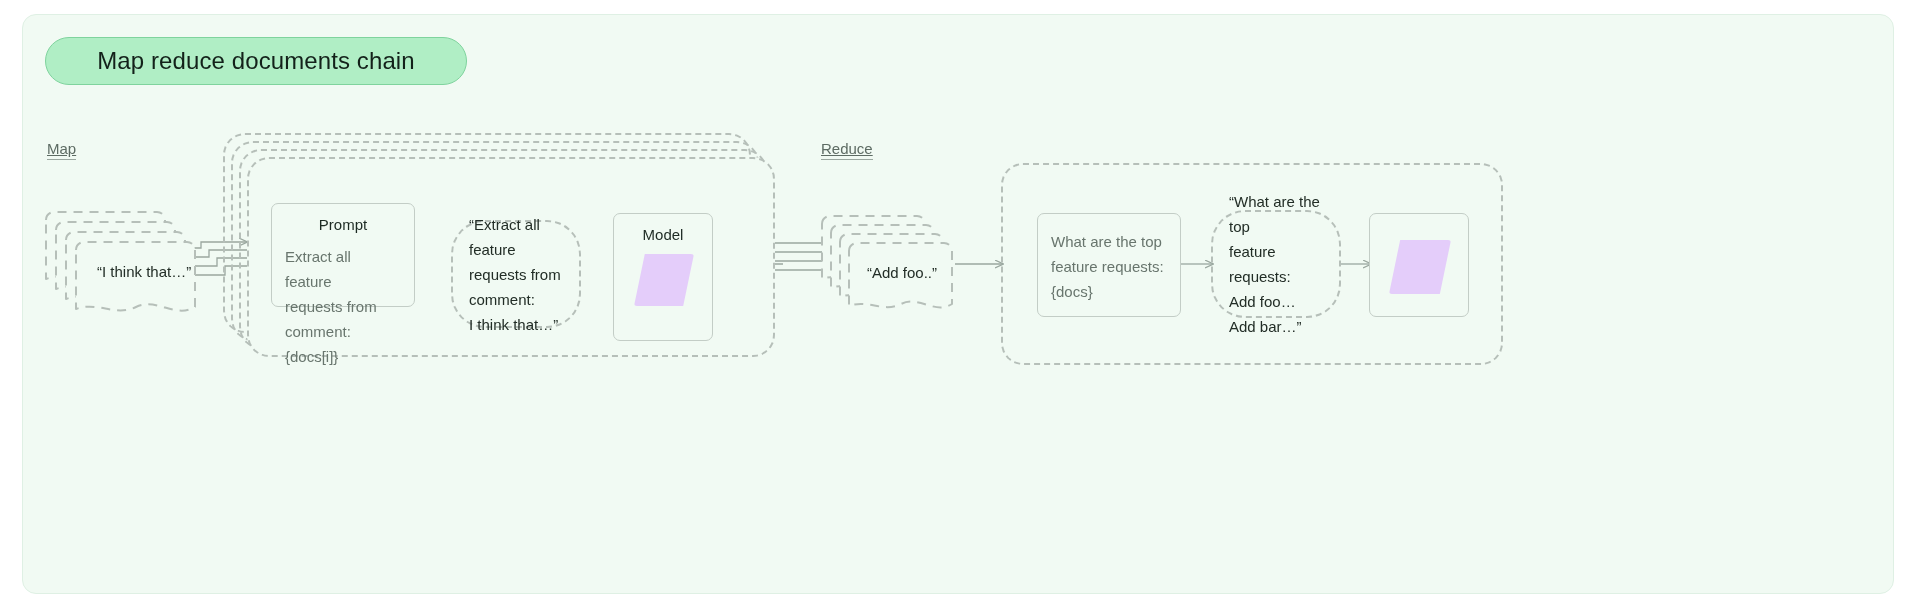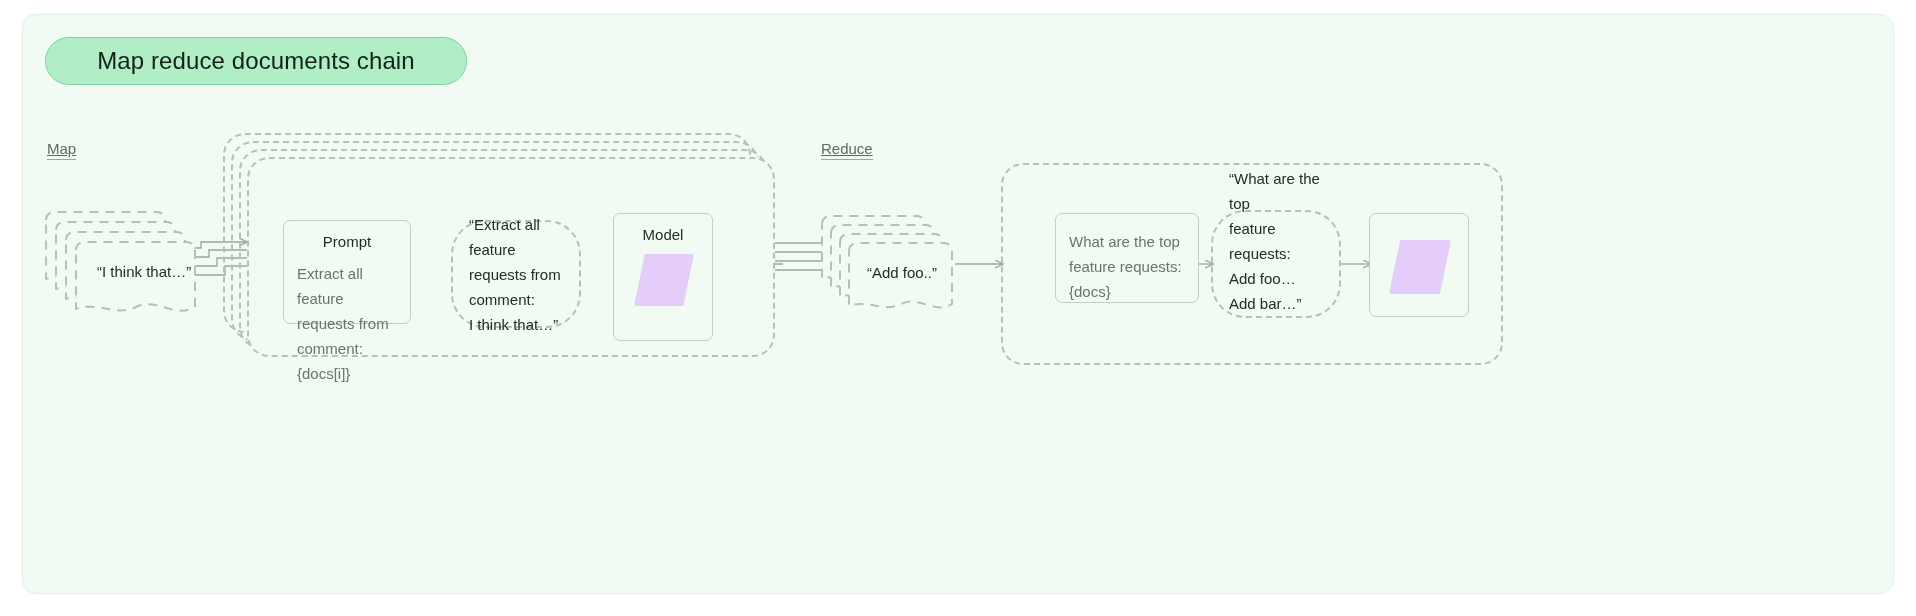--- a/index.html
+++ b/index.html
@@ -193,21 +193,21 @@
                  c-20,12 -38,-10 -59,0 c-21,10 -38,-6 -60,2 Z"></path>
         <path d="M21,35 a8,8 0 0 1 8,-8 H132 a8,8 0 0 1 8,8 V92
                  c-20,12 -38,-10 -59,0 c-21,10 -38,-6 -60,2 Z"></path>
         <path d="M31,45 a8,8 0 0 1 8,-8 H142 a8,8 0 0 1 8,8 V102
                  c-20,12 -38,-10 -59,0 c-21,10 -38,-6 -60,2 Z"></path>
       </g>
     </svg>
     <div class="doc-text" style="left:52px;top:58px;">“I think that…”</div>
   </div>
 
-  <div class="solid-box" style="left:248px;top:205px;width:128px;height:104px;margin-left:12px;">
+  <div class="solid-box" style="left:248px;top:188px;width:144px;height:104px;">
     <span class="box-title">Prompt</span>
     <span class="box-body">Extract all feature
 requests from
 comment: {docs[i]}</span>
   </div>
 
   <div class="dash-bubble" style="left:428px;top:195px;width:130px;height:108px;margin-top:10px;">
     <span>“Extract all feature
 requests from
 comment:
@@ -232,27 +232,27 @@
                  c-17,11 -33,-9 -51,0 c-18,9 -33,-5 -52,2 Z"></path>
         <path d="M28,40 a8,8 0 0 1 8,-8 H123 a8,8 0 0 1 8,8 V93
                  c-17,11 -33,-9 -51,0 c-18,9 -33,-5 -52,2 Z"></path>
       </g>
     </svg>
     <div class="doc-text" style="left:46px;top:53px;">“Add foo..”</div>
   </div>
 
   <div id="reduce-container"></div>
 
-  <div class="solid-box" style="left:1014px;top:198px;width:144px;height:90px;margin-left:18px;">
+  <div class="solid-box" style="left:1014px;top:198px;width:144px;height:104px;">
     <span class="box-body" style="margin-top:15px;">What are the top
 feature requests:
 {docs}</span>
   </div>
 
-  <div class="dash-bubble" style="left:1188px;top:195px;width:130px;height:108px;align-items:flex-end;">
+  <div class="dash-bubble" style="left:1188px;top:195px;width:130px;height:108px;">
     <span>“What are the top
 feature requests:
     Add foo…
     Add bar…”</span>
   </div>
 
   <div class="solid-box" style="left:1346px;top:198px;width:100px;height:104px;">
     <div class="parallelogram" style="left:19px;top:26px;width:62px;height:54px;
                 clip-path:polygon(18% 0,100% 0,82% 100%,0 100%);
                 border-radius:3px;"></div>

